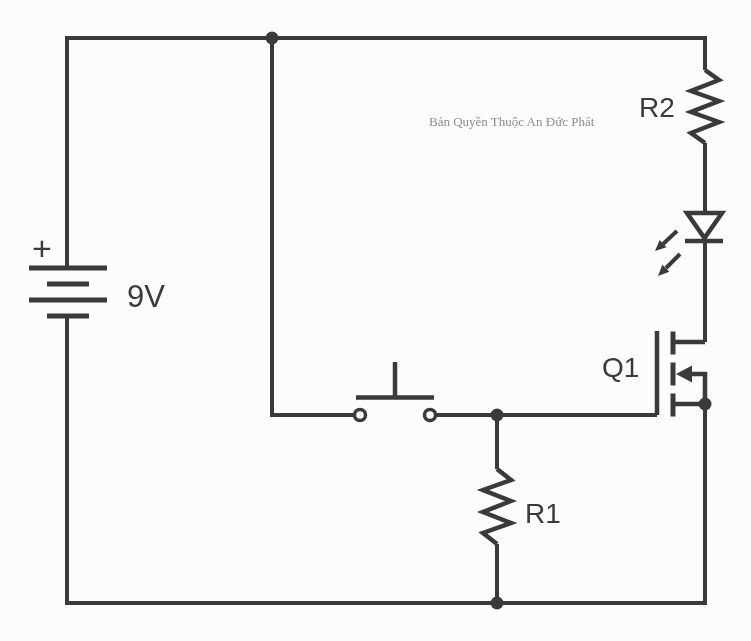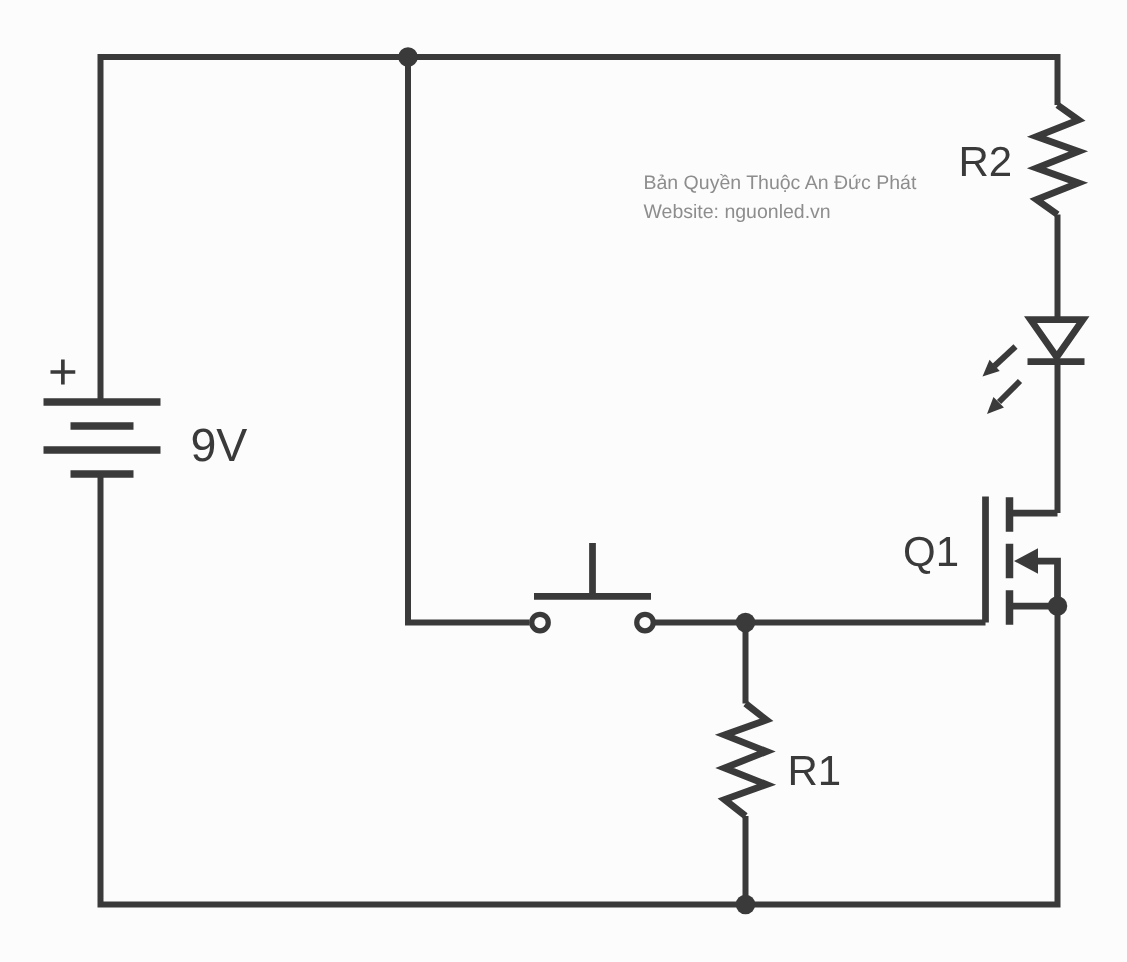--- a/index.html
+++ b/index.html
@@ -32,21 +32,21 @@
     font-size: 28px;
     fill: var(--wire);
   }
   text.lbl-big { font-size: 31px; }
   text.plus { font-size: 34px; }
 
   .watermark {
     position: absolute;
     left: 429px; top: 112px;
     color: var(--watermark);
-    font-family: Liberation Sans, sans-serif;
+    font-family: Liberation Serif, serif;
     font-size: 13px;
     line-height: 19px;
     white-space: nowrap;
     user-select: none;
   }
 </style>
 </head>
 <body>
 
 <div class="stage">
@@ -118,16 +118,15 @@
     <g>
       <circle class="dot" cx="272" cy="38" r="6.5"></circle>
       <circle class="dot" cx="497" cy="415" r="6.5"></circle>
       <circle class="dot" cx="497" cy="603" r="6.5"></circle>
       <circle class="dot" cx="705" cy="404" r="6.5"></circle>
     </g>
   </svg>
 
   <div class="watermark">
     <div>Bản Quyền Thuộc An Đức Phát</div>
-    <div>Website: nguonled.vn</div>
   </div>
 
 </div>
 
 </body></html>

